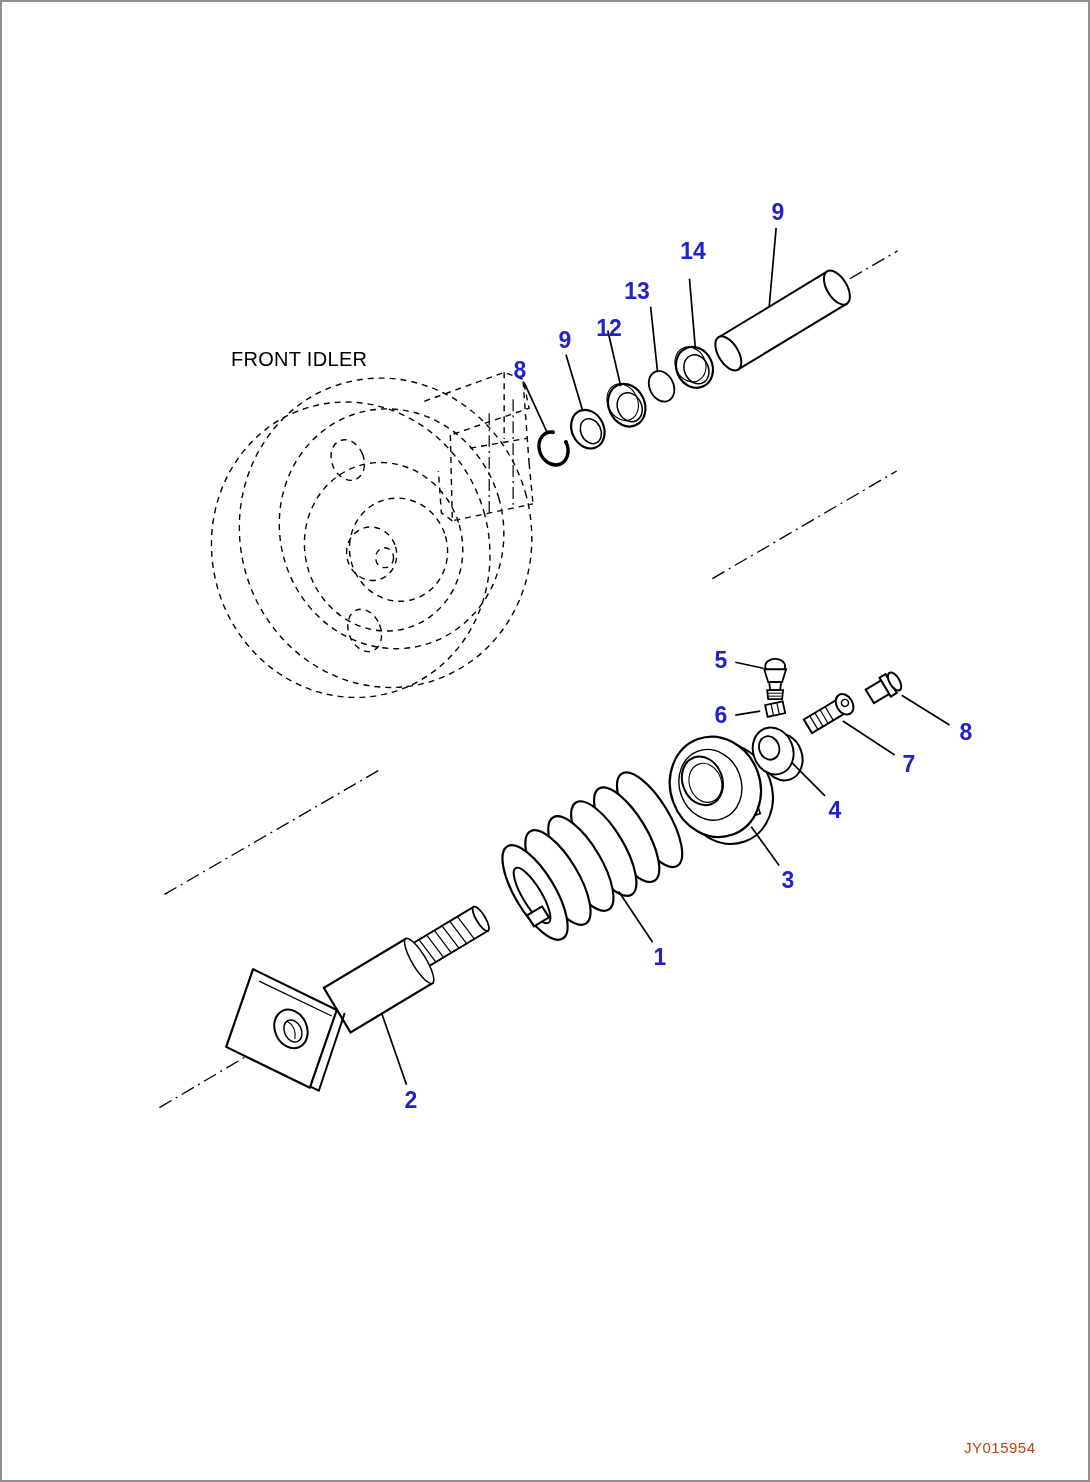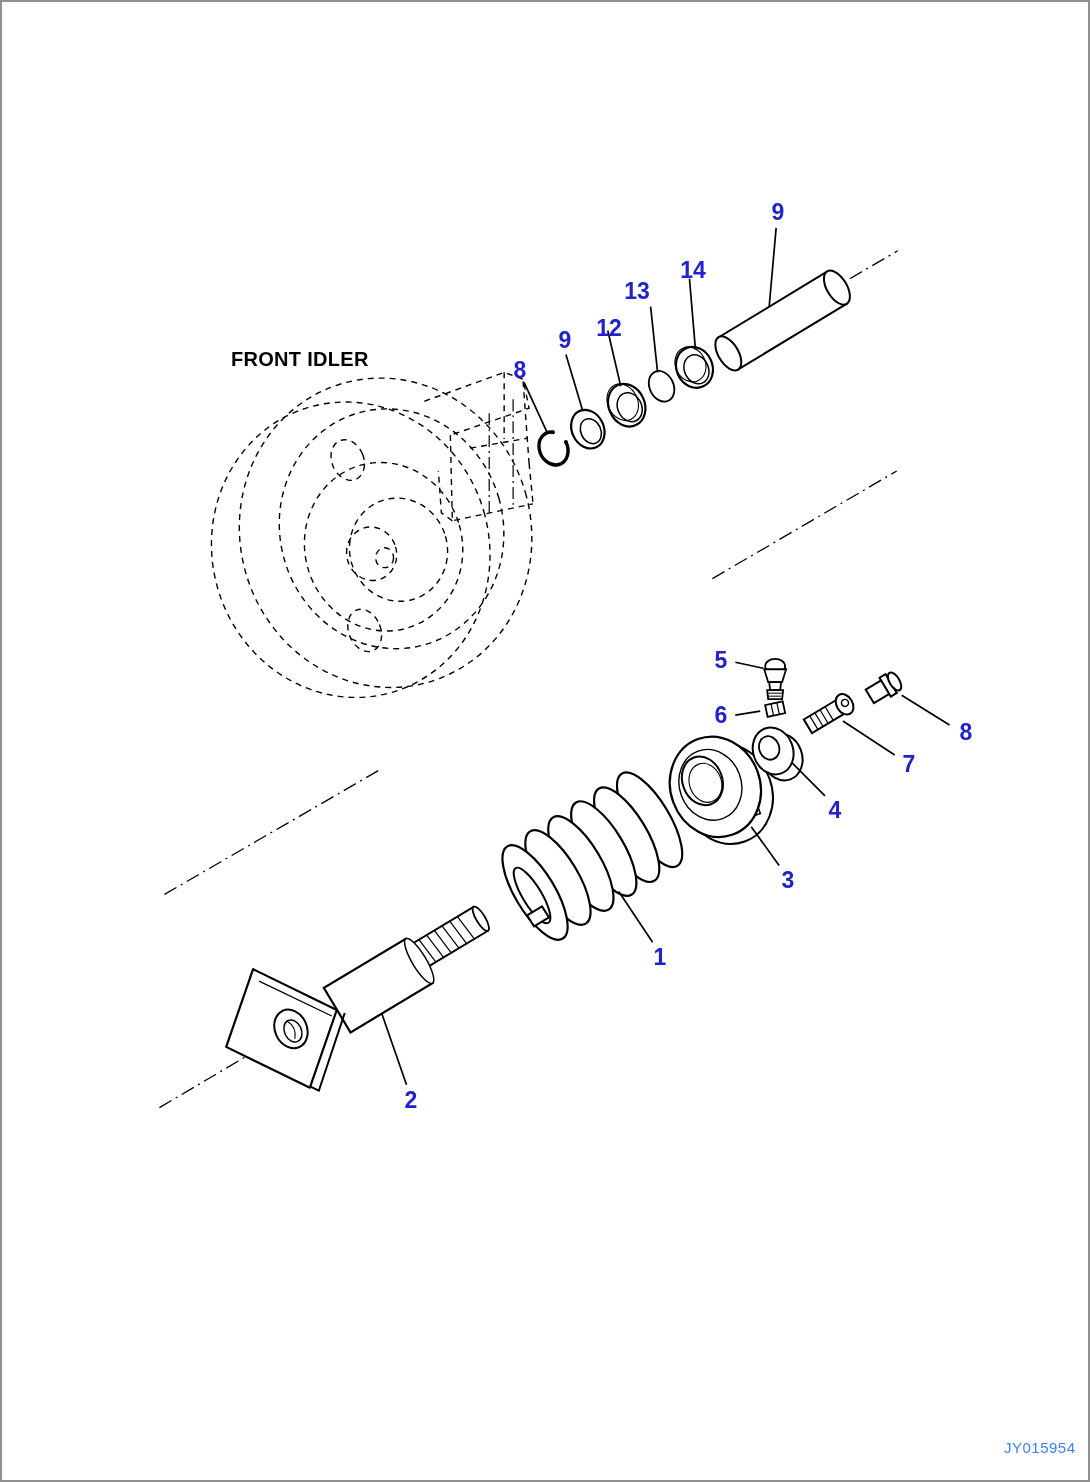--- a/index.html
+++ b/index.html
@@ -4,31 +4,31 @@
 <style>
   html,body { margin:0; padding:0; background:#ffffff; }
   .page {
     position:relative; width:1090px; height:1482px;
     box-sizing:border-box; border:2px solid #909090; background:#ffffff;
     font-family:"Liberation Sans", sans-serif; overflow:hidden;
   }
   .drawing-svg { position:absolute; left:0; top:0; width:100%; height:100%; }
   .figure-label {
     position:absolute; left:229px; top:346px;
-    font-weight:bold; font-size:20px; color:#000; letter-spacing:0.3px;
+    font-weight:normal; font-size:20px; color:#000; letter-spacing:0.3px;
     white-space:nowrap;
   }
   .callout {
     position:absolute; transform:translate(-50%,-50%);
     font-weight:bold; font-size:23px; color:#2222CC; line-height:1;
     white-space:nowrap; cursor:pointer;
   }
   .drawing-number {
     position:absolute; left:962px; top:1437px;
-    font-size:15px; color:#3b82f6; letter-spacing:0.5px; white-space:nowrap;margin-left:40px;
+    font-size:15px; color:#c2410c; letter-spacing:0.5px; white-space:nowrap;
   }
 </style>
 </head>
 <body>
 
 <div class="page">
 
   <svg class="drawing-svg" viewBox="0 0 1090 1482">
 
     <g stroke="#000" fill="none" stroke-width="1.4" stroke-dasharray="6 5">
@@ -186,21 +186,21 @@
       <line x1="826" y1="796" x2="793" y2="763"></line>
       <line x1="780" y1="866" x2="752" y2="827"></line>
       <line x1="653" y1="943" x2="619" y2="892"></line>
       <line x1="406" y1="1086" x2="381" y2="1014"></line>
     </g>
   </svg>
 
   <div class="figure-label">FRONT IDLER</div>
 
   <div class="callout" style="left:776px; top:210px">9</div>
-  <div class="callout" style="left:691px; top:268px">14</div>
+  <div class="callout" style="left:691px; top:249px">14</div>
   <div class="callout" style="left:635px; top:289px">13</div>
   <div class="callout" style="left:607px; top:326px">12</div>
   <div class="callout" style="left:563px; top:338px">9</div>
   <div class="callout" style="left:518px; top:368px">8</div>
   <div class="callout" style="left:719px; top:658px">5</div>
   <div class="callout" style="left:719px; top:713px">6</div>
   <div class="callout" style="left:964px; top:730px">8</div>
   <div class="callout" style="left:907px; top:762px">7</div>
   <div class="callout" style="left:833px; top:808px">4</div>
   <div class="callout" style="left:786px; top:878px">3</div>

